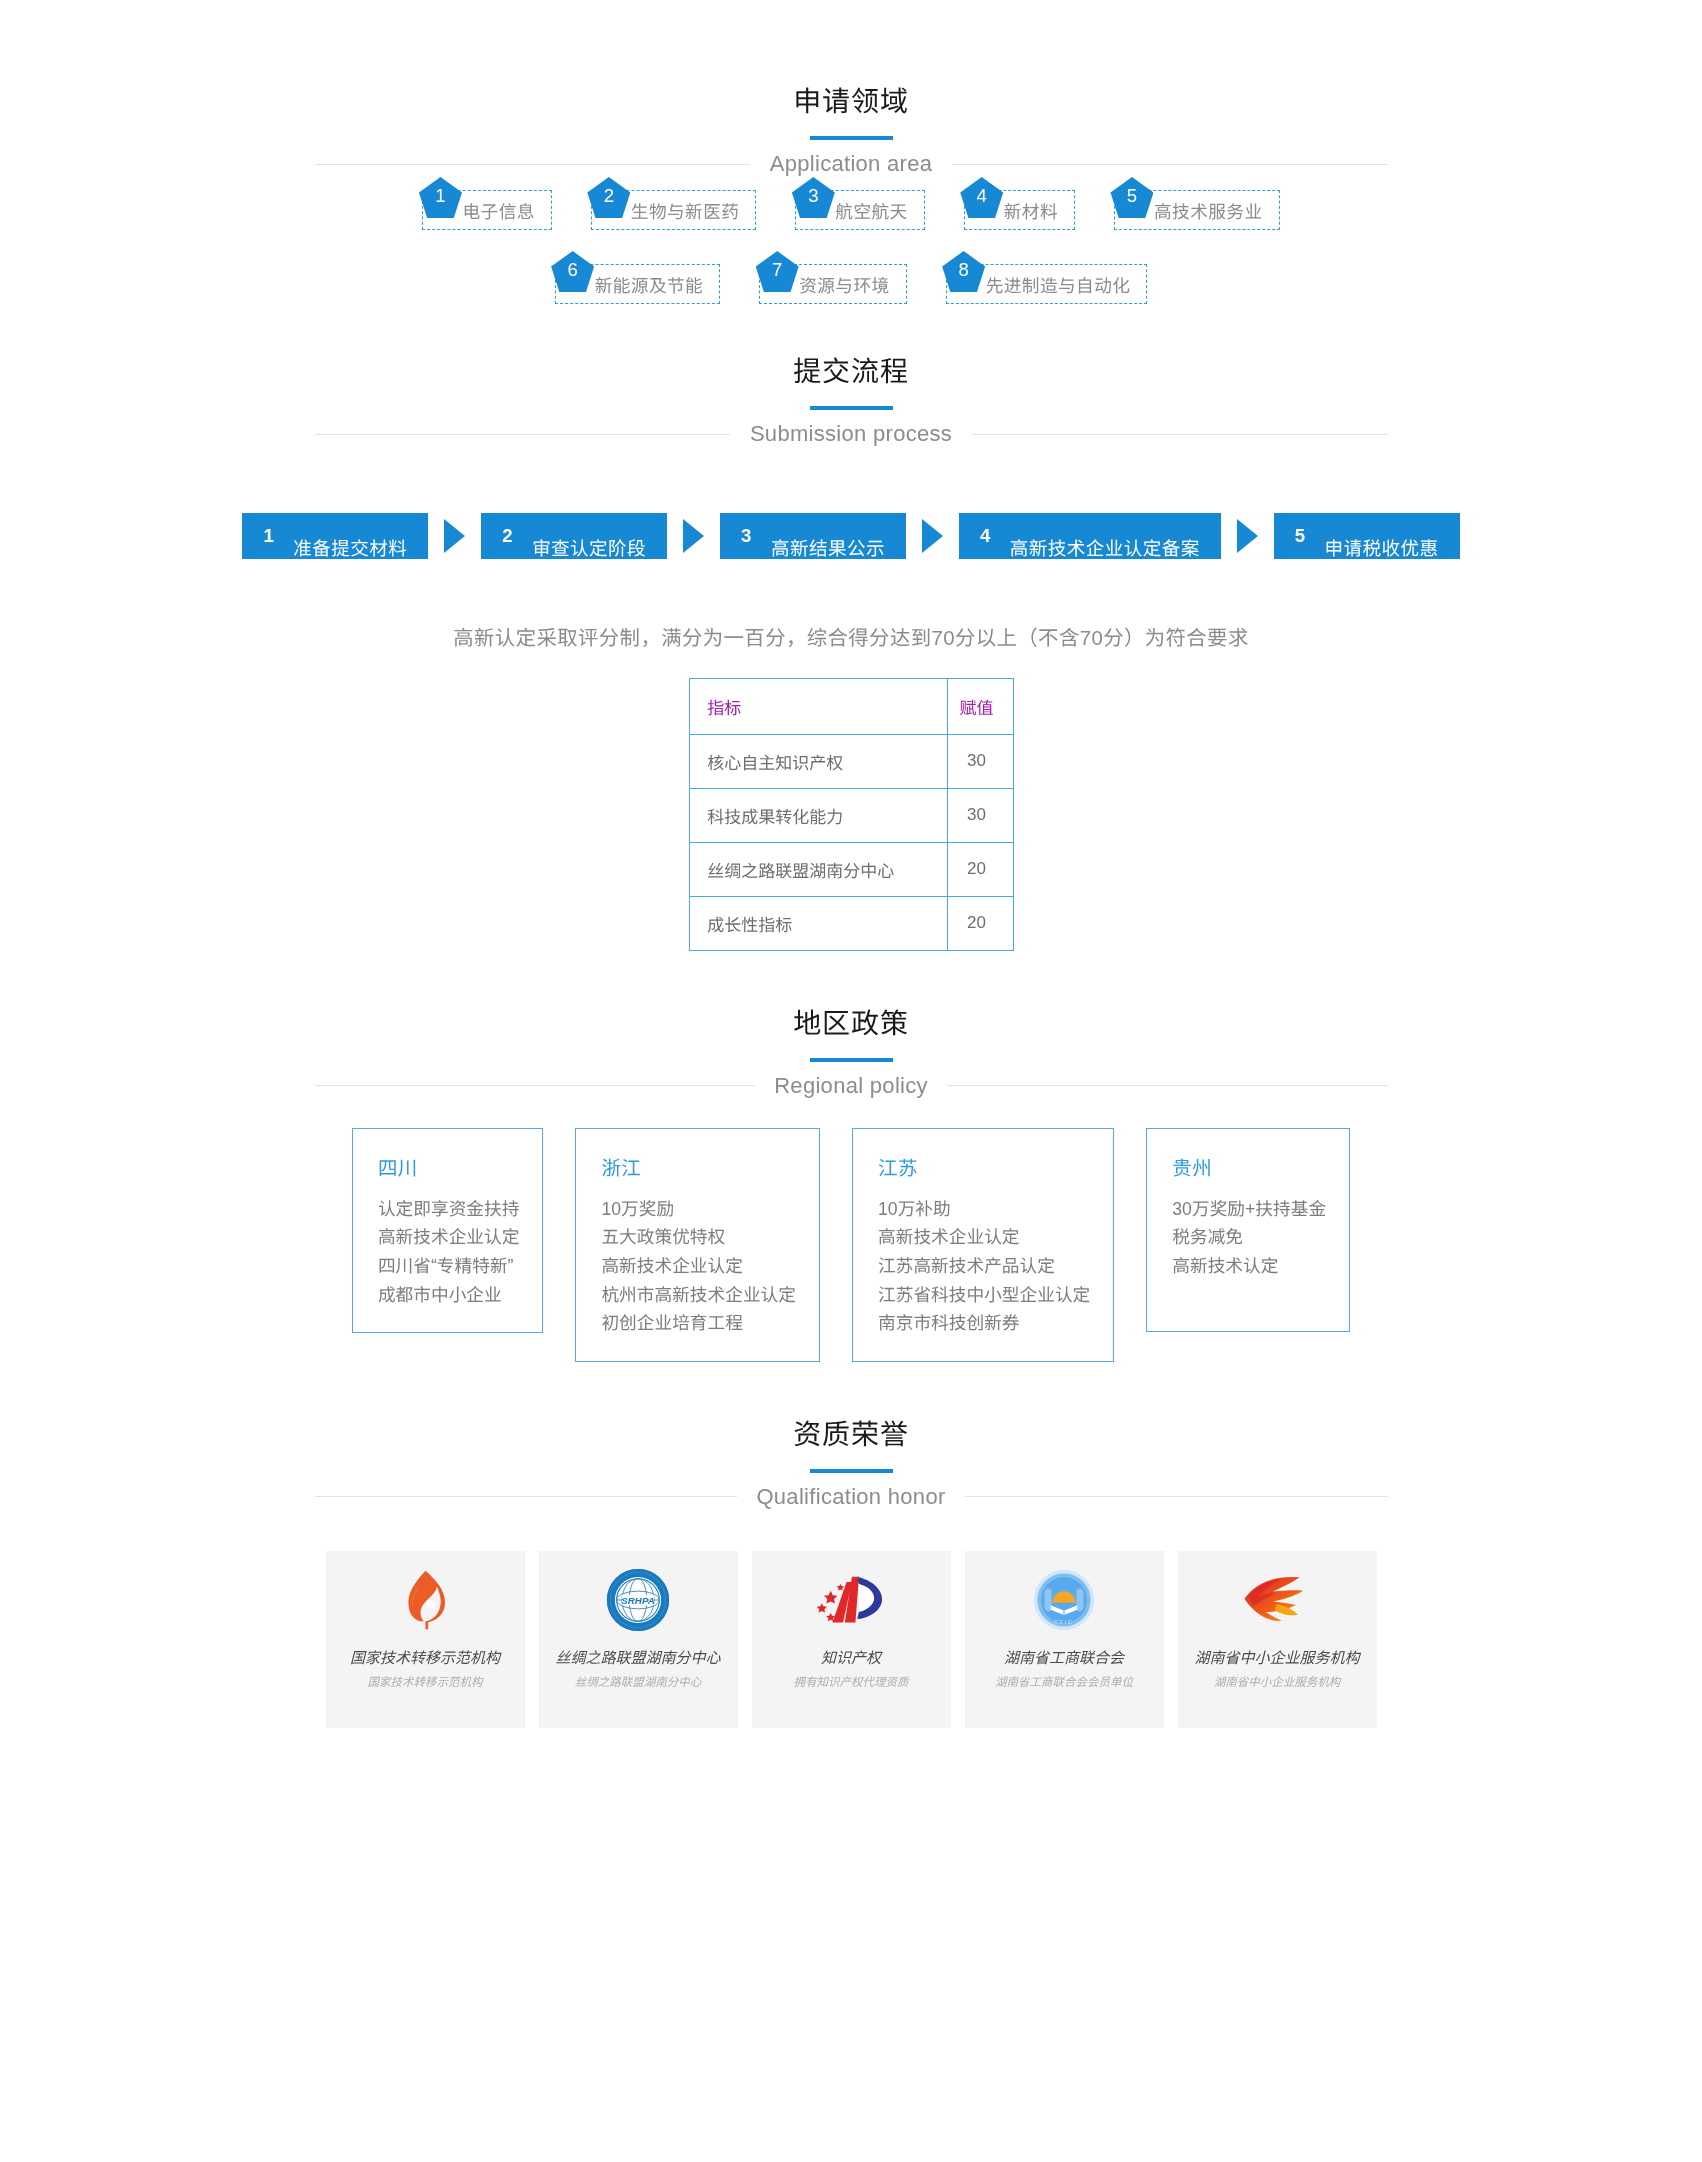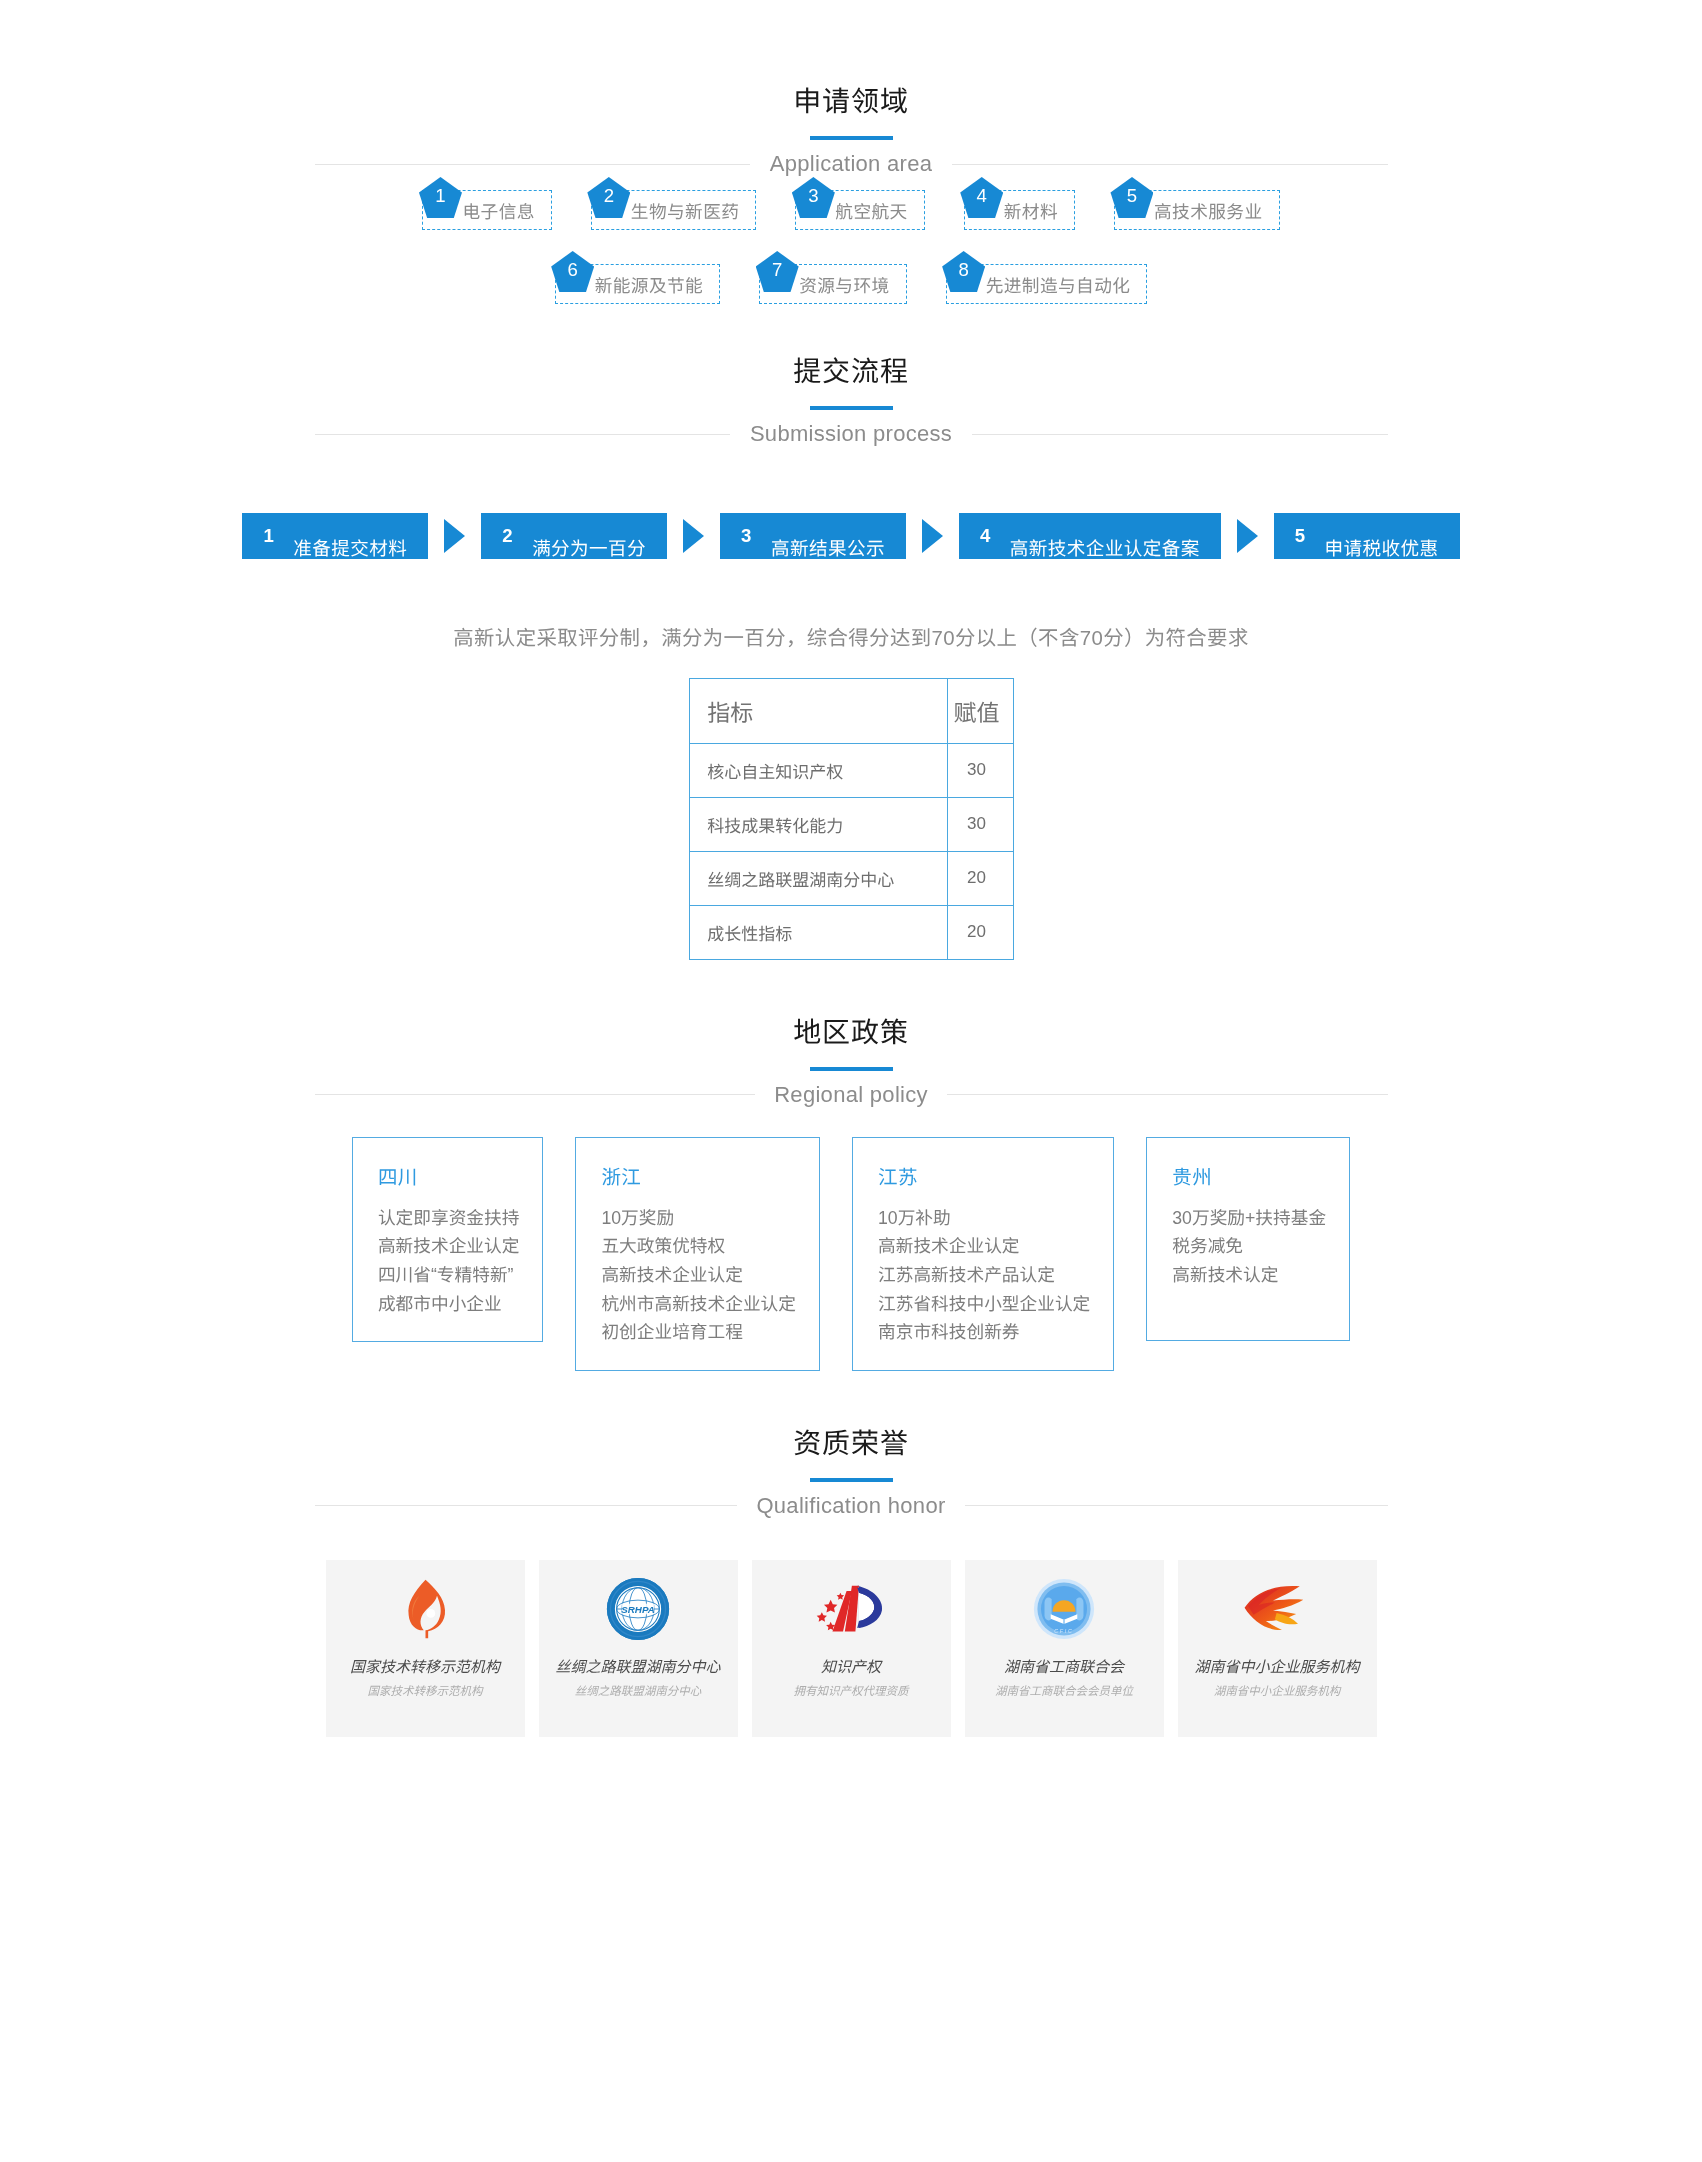--- a/index.html
+++ b/index.html
@@ -168,22 +168,22 @@
     background: #fff;
   }
   table.score-table th,
   table.score-table td {
     border: 0.9px solid #4aa8e0;
     font-weight: normal;
     text-align: left;
     color: #6e6e6e;
   }
   table.score-table th {
-    font-size: 23px;
-    color: #737373;
+    font-size: 17px;
+    color: #a21caf;
     padding: 15px 17.7px;
   }
   table.score-table td {
     font-size: 17px;
     padding: 14px 17.7px;
   }
   table.score-table th.val-col,
   table.score-table td.val-col {
     text-align: center;
     width: 66px;
@@ -356,21 +356,21 @@
     </div>
 
     <div class="proc-wrap" style="margin-top:66px;">
       <div class="proc-step">
         <span class="proc-num">1</span>
         <span class="proc-text">准备提交材料</span>
       </div>
       <div class="proc-arrow"></div>
       <div class="proc-step">
         <span class="proc-num">2</span>
-        <span class="proc-text">满分为一百分</span>
+        <span class="proc-text">审查认定阶段</span>
       </div>
       <div class="proc-arrow"></div>
       <div class="proc-step">
         <span class="proc-num">3</span>
         <span class="proc-text">高新结果公示</span>
       </div>
       <div class="proc-arrow"></div>
       <div class="proc-step">
         <span class="proc-num">4</span>
         <span class="proc-text">高新技术企业认定备案</span>

